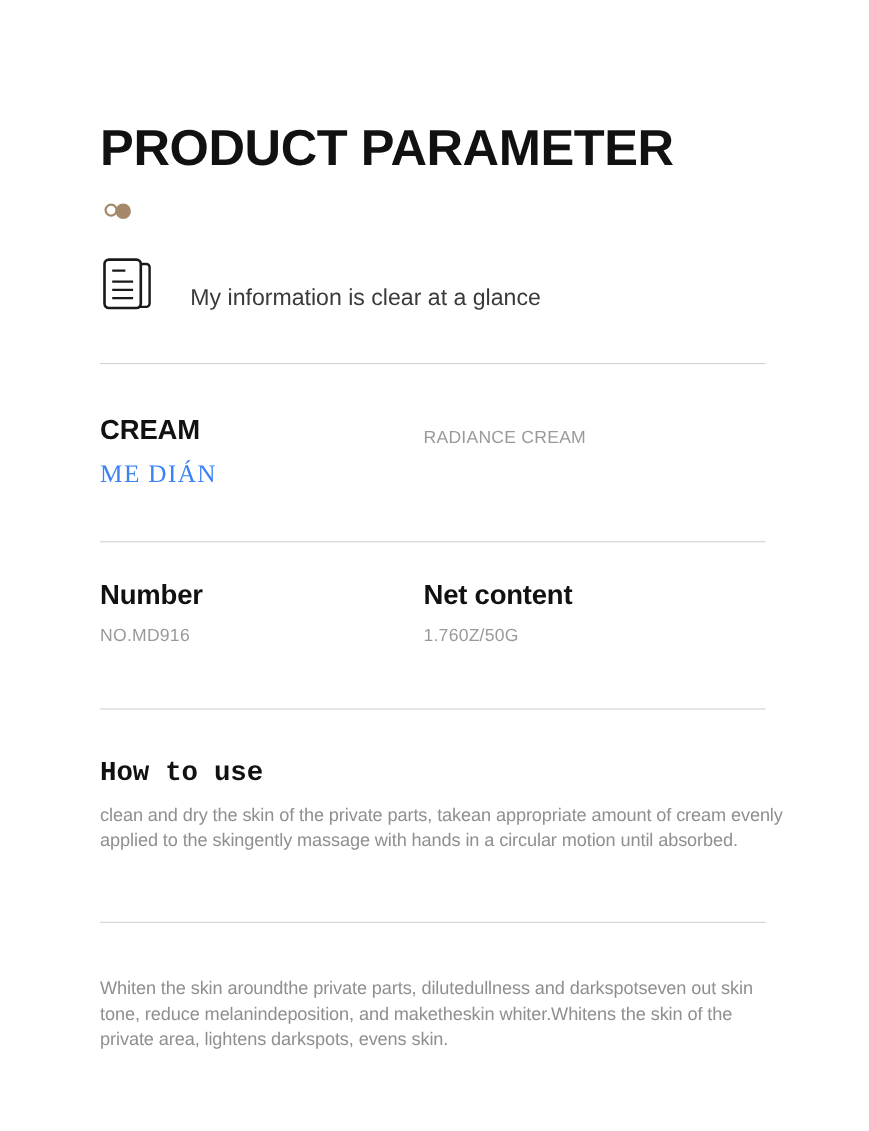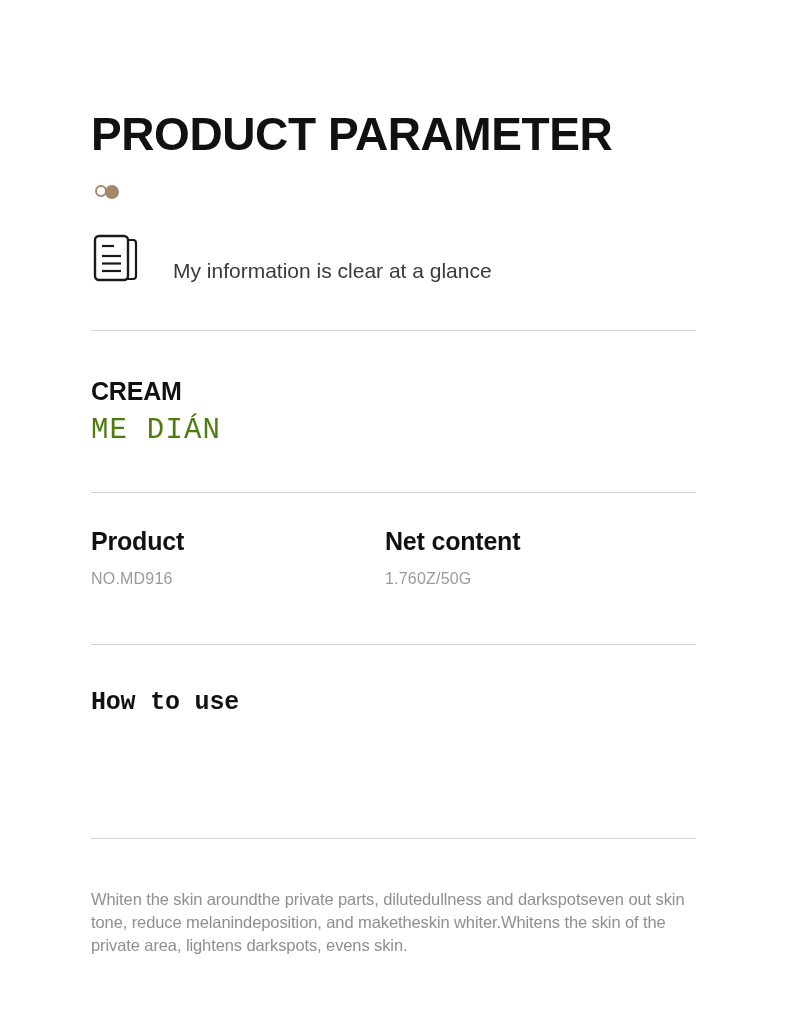--- a/index.html
+++ b/index.html
@@ -132,27 +132,27 @@
   .spec-value {
     margin-top: 12px;
     font-size: 16px;
     line-height: 22px;
     color: #9a9a9a;
     font-weight: 400;
     letter-spacing: 0.2px;
     white-space: nowrap;
   }
   .spec-value.brand-value {
-    font-size: 29px;
+    font-size: 23px;
     line-height: 34px;
-    color: #4d7c0f;
+    color: #3b82f6;
     font-weight: 300;
     letter-spacing: 1.2px;
     margin-top: 8px;
-    font-family: Liberation Mono, monospace;
+    font-family: Liberation Serif, serif;
   }
 
   
   .block {
     position: absolute;
     left: 0;
     width: 625px;
   }
   .block.b1 { top: 688px; }
   .block.b2 { top: 876px; }
@@ -202,40 +202,44 @@
     </div>
 
     <div class="divider d1"></div>
 
     <div class="spec-row r1">
       <div class="spec-col left">
         <div class="spec-label">CREAM</div>
         <div class="spec-value brand-value">ME DIÁN</div>
       </div>
       <div class="spec-col right">
+        <div class="spec-value">RADIANCE CREAM</div>
       </div>
     </div>
 
     <div class="divider d2"></div>
 
     <div class="spec-row r2">
       <div class="spec-col left">
-        <div class="spec-label">Product</div>
+        <div class="spec-label">Number</div>
         <div class="spec-value">NO.MD916</div>
       </div>
       <div class="spec-col right">
         <div class="spec-label">Net content</div>
         <div class="spec-value">1.760Z/50G</div>
       </div>
     </div>
 
     <div class="divider d3"></div>
 
     <div class="block b1">
       <div class="block-title">How to use</div>
+      <div class="block-body">
+        <p>clean and dry the skin of the private parts, takean appropriate amount of cream evenly applied to the skingently massage with hands in a circular motion until absorbed.</p>
+      </div>
     </div>
 
     <div class="divider d4"></div>
 
     <div class="block b2">
       <div class="block-body">
         <p>Whiten the skin aroundthe private parts, dilutedullness and darkspotseven out skin tone, reduce melanindeposition, and maketheskin whiter.Whitens the skin of the private area, lightens darkspots, evens skin.</p>
       </div>
     </div>
 

